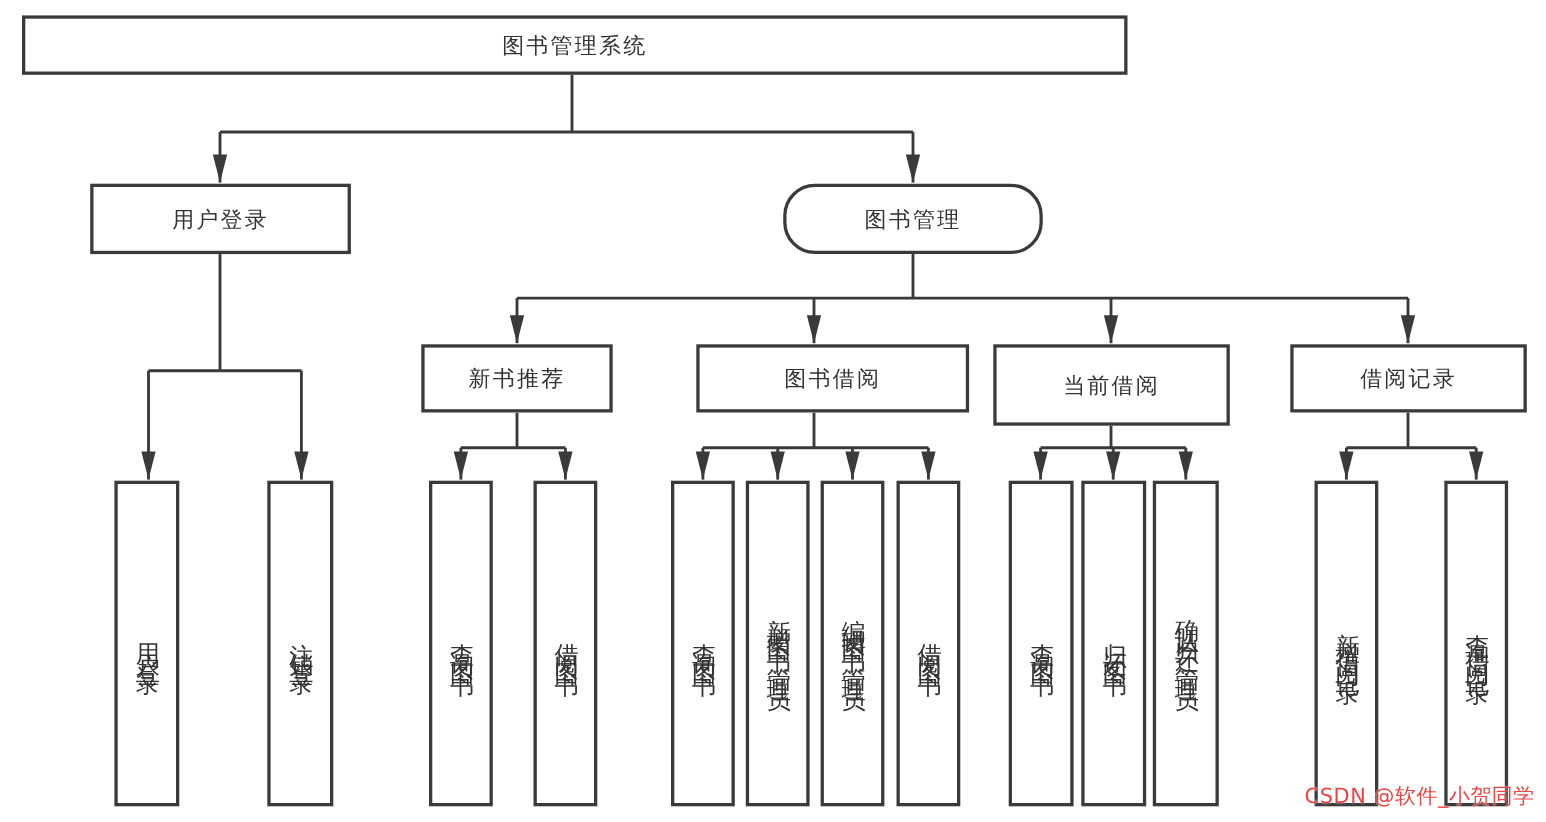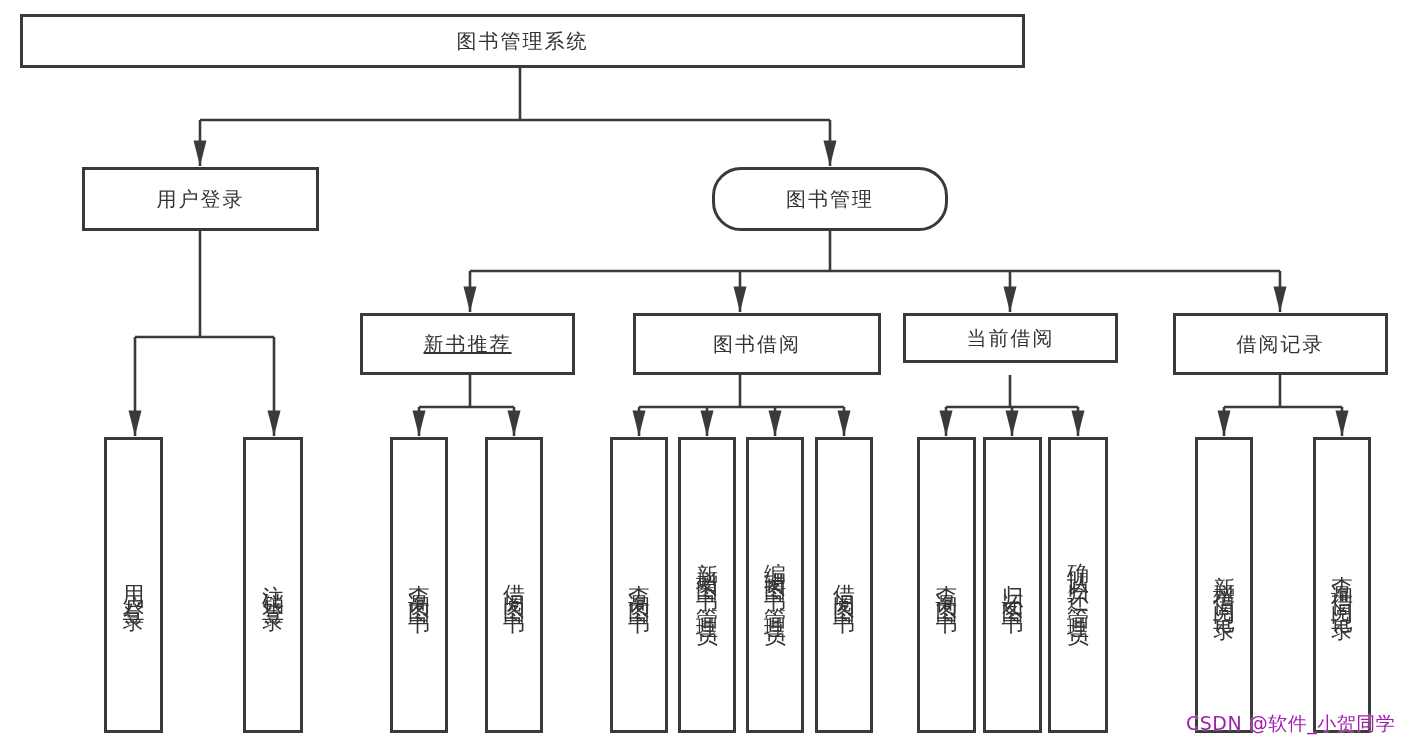--- a/index.html
+++ b/index.html
@@ -39,21 +39,21 @@
     letter-spacing: 9px;
     line-height: 1;
     white-space: nowrap;
   }
   .leafrow { top: 437px; height: 296px; }
   .watermark {
     position: absolute;
     left: 1186px;
     top: 711px;
     font-size: 19px;
-    color: #a21caf;
+    color: #ef4444;
     letter-spacing: 0.5px;
     text-shadow: 0 0 2px #ffffff;
     white-space: nowrap;
     z-index: 5;
   }
 </style>
 </head>
 <body>
 
 <div class="canvas">
@@ -105,27 +105,27 @@
     <span>图书管理系统</span>
   </div>
 
   <div class="node hbox" style="left:82px; top:167px; width:237px; height:64px;">
     <span>用户登录</span>
   </div>
   <div class="node hbox" style="left:712px; top:167px; width:236px; height:64px;border-radius:29px;">
     <span>图书管理</span>
   </div>
 
-  <div class="node hbox" style="left:360px; top:313px; width:215px; height:62px;text-decoration:underline;">
+  <div class="node hbox" style="left:383px; top:313px; width:174px; height:62px;">
     <span>新书推荐</span>
   </div>
   <div class="node hbox" style="left:633px; top:313px; width:248px; height:62px;">
     <span>图书借阅</span>
   </div>
-  <div class="node hbox" style="left:903px; top:313px; width:215px; height:50px;">
+  <div class="node hbox" style="left:903px; top:313px; width:215px; height:74px;">
     <span>当前借阅</span>
   </div>
   <div class="node hbox" style="left:1173px; top:313px; width:215px; height:62px;">
     <span>借阅记录</span>
   </div>
 
   <div class="node vbox leafrow" style="left:104px; width:59px;">
     <span>用户登录</span>
   </div>
   <div class="node vbox leafrow" style="left:243px; width:60px;">

